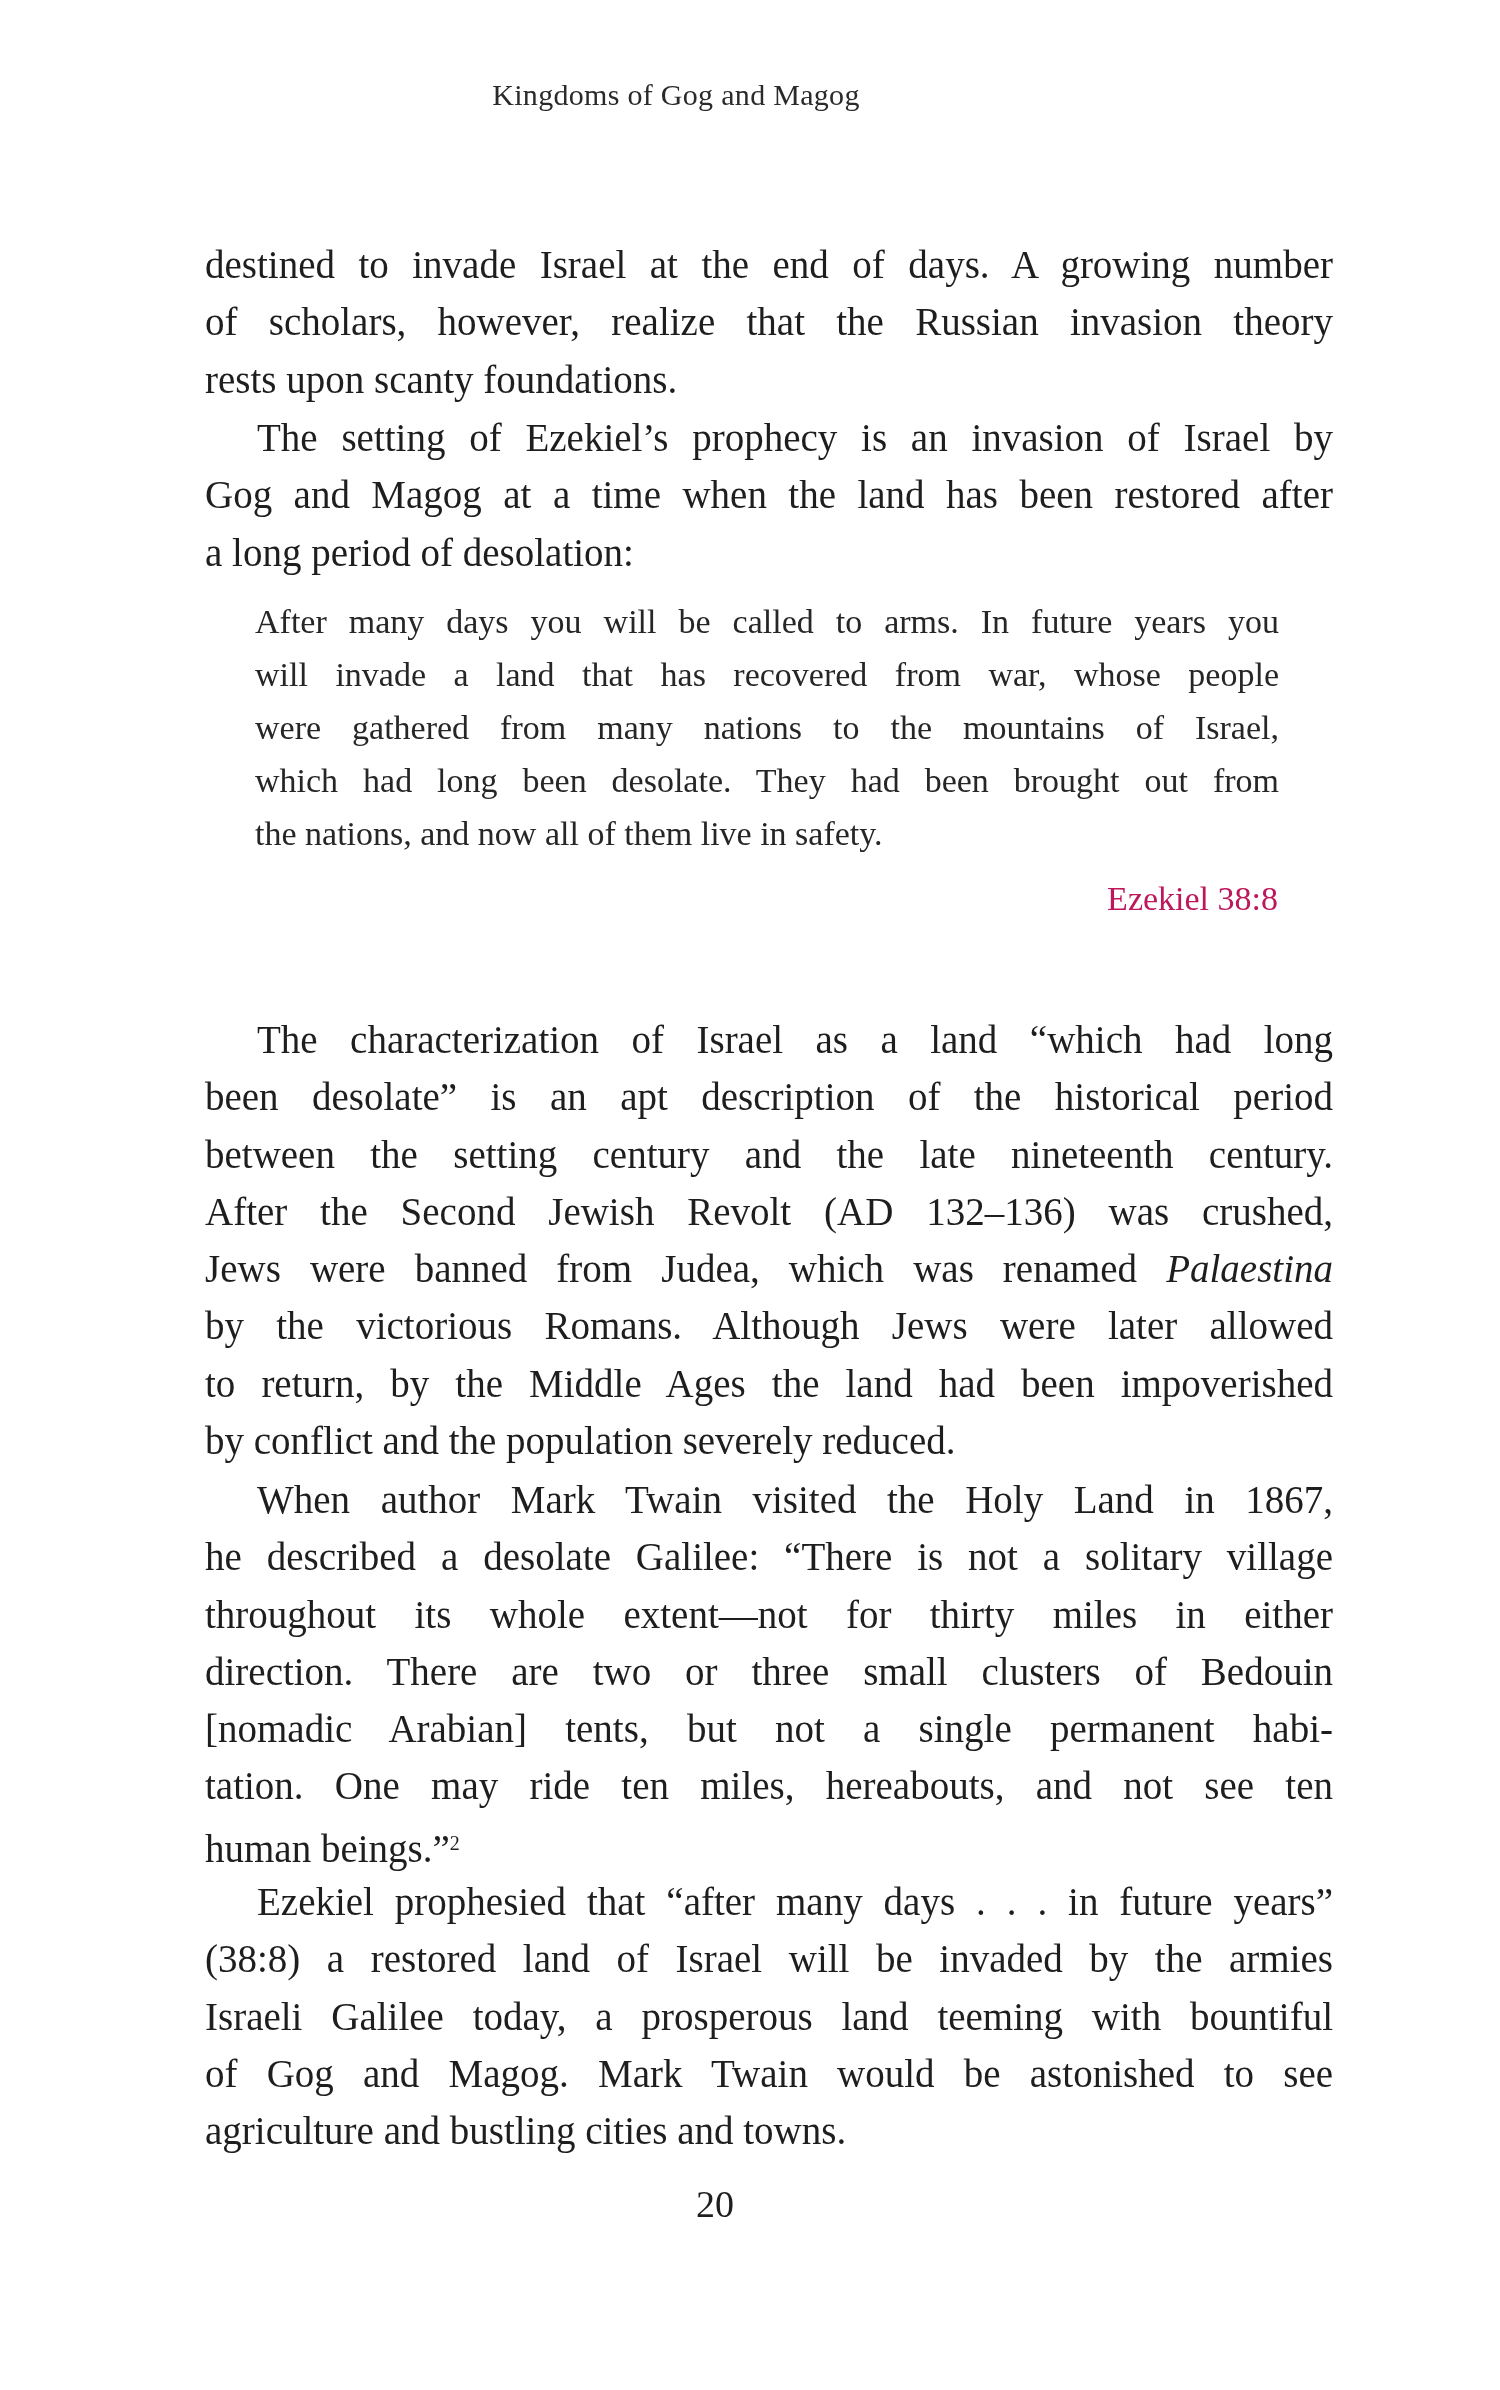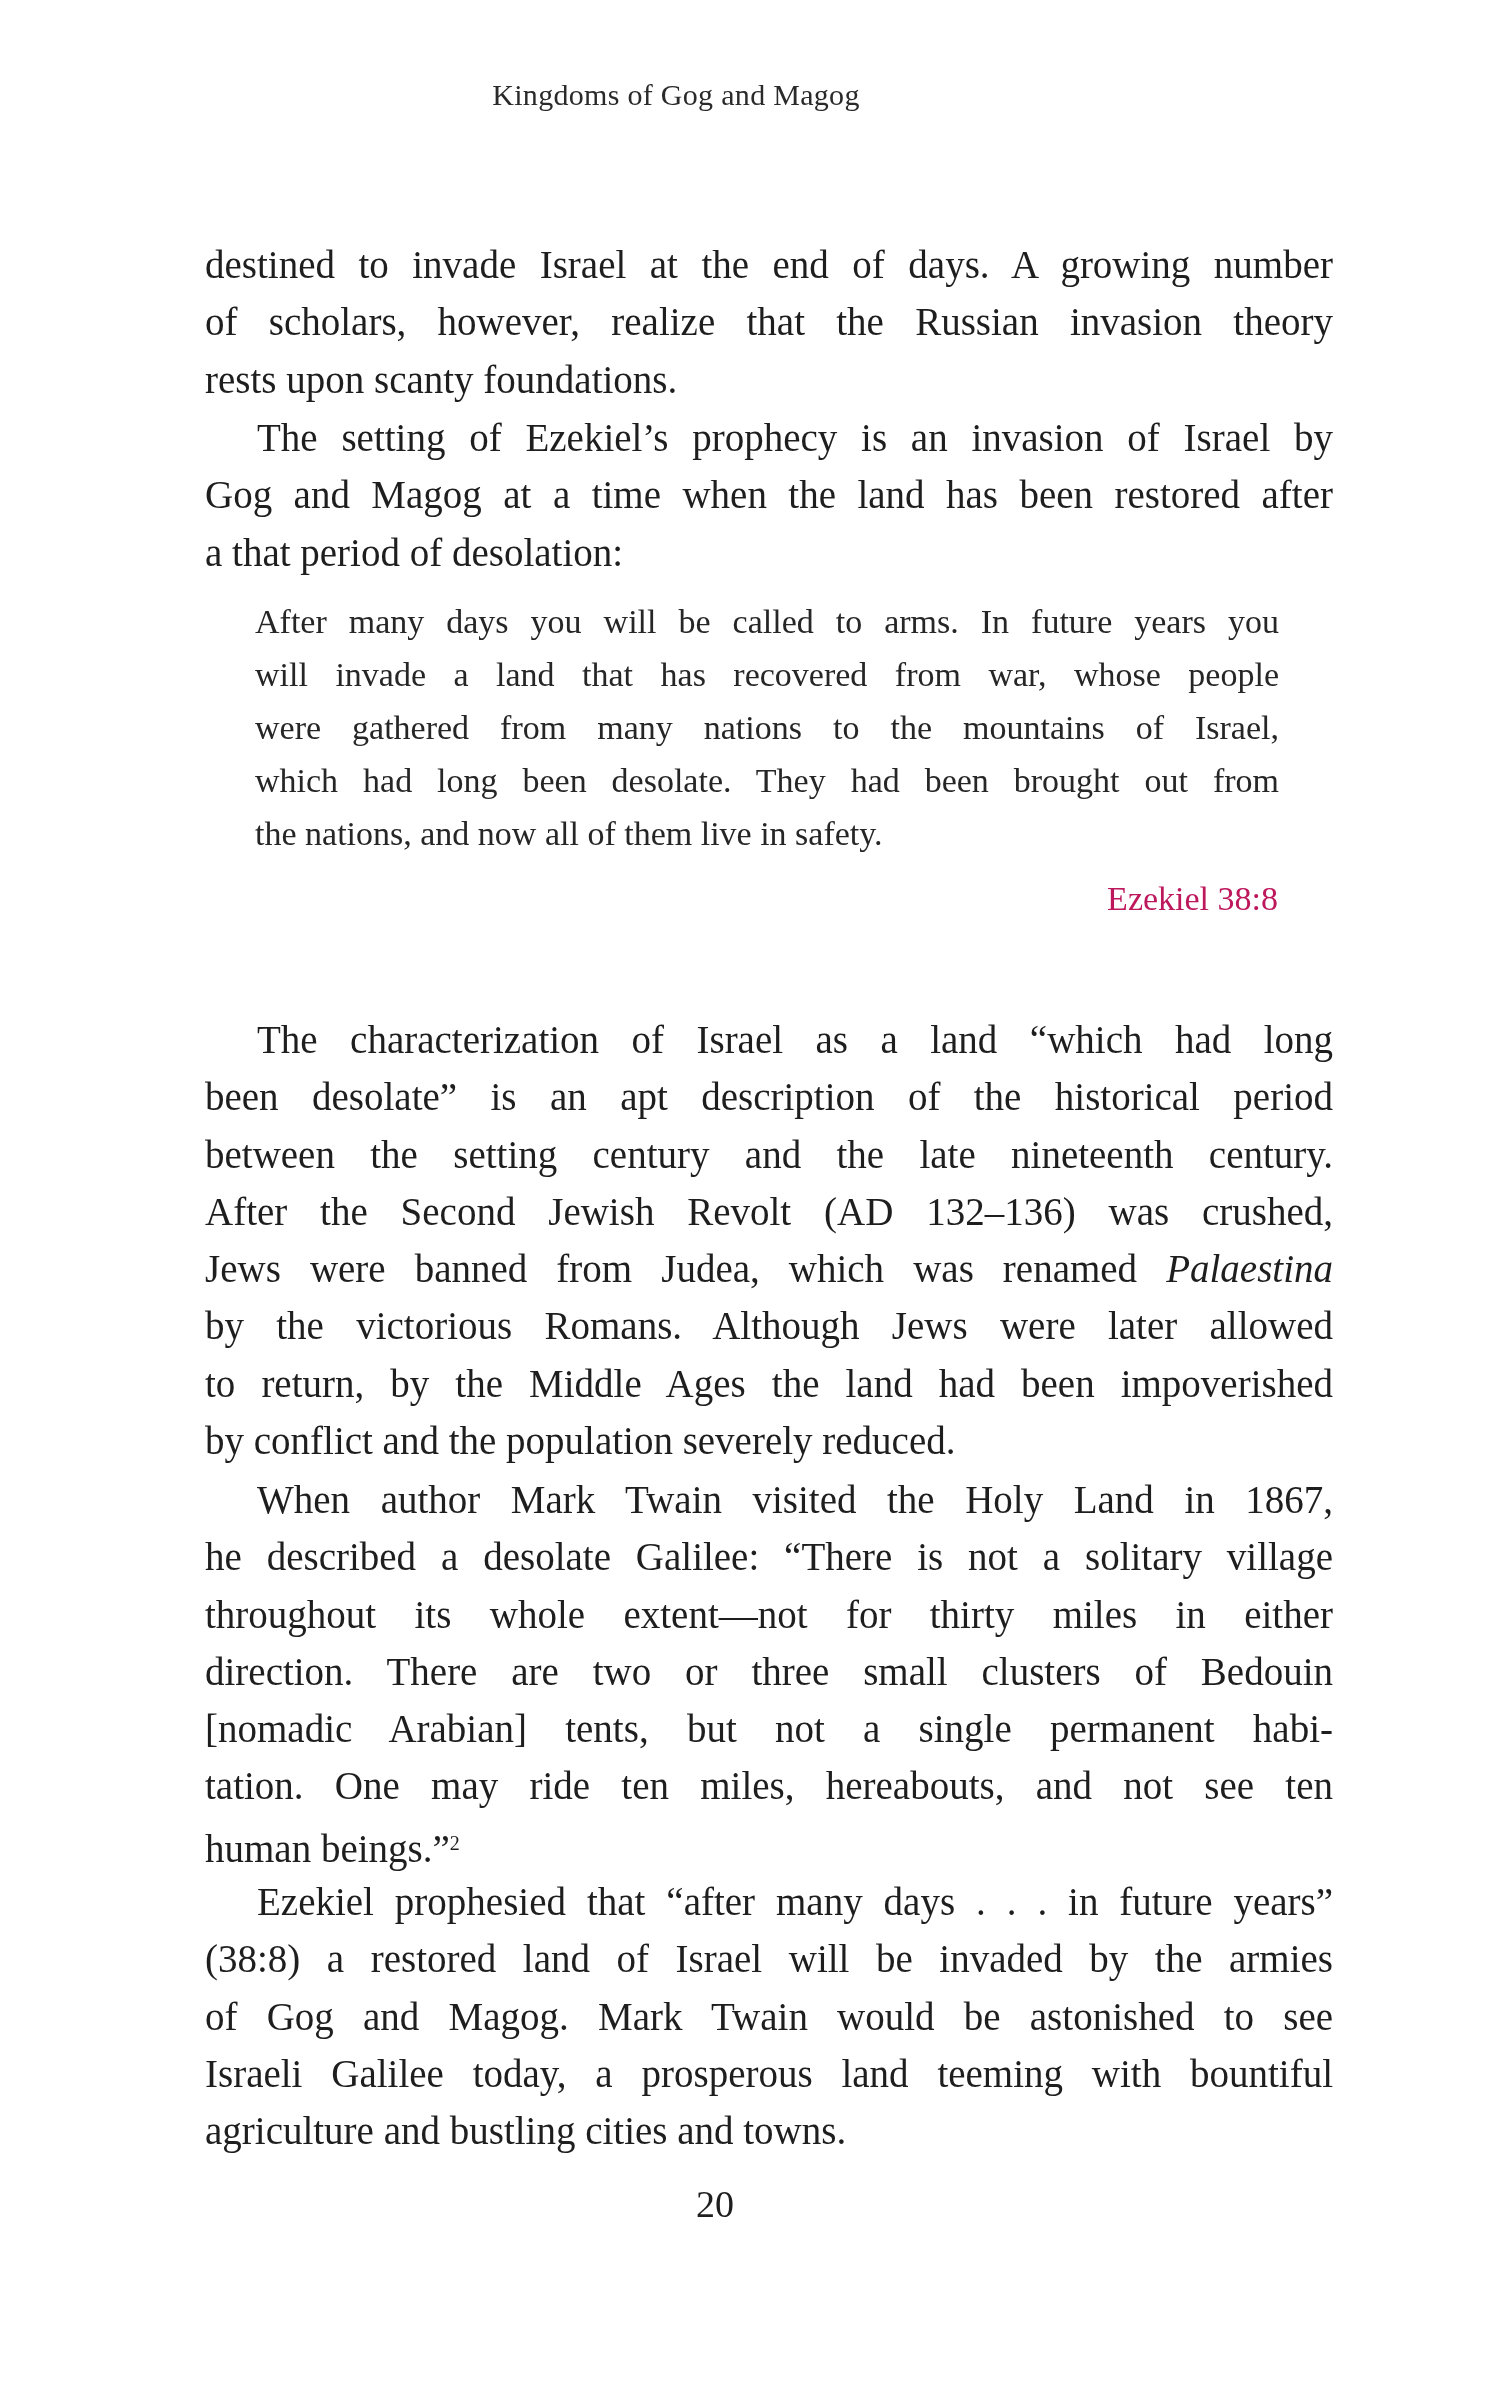--- a/index.html
+++ b/index.html
@@ -30,21 +30,21 @@
 
 <div class="body-text" id="p1">
   <span class="line">destined to invade Israel at the end of days. A growing number</span>
   <span class="line">of scholars, however, realize that the Russian invasion theory</span>
   <span class="line last">rests upon scanty foundations.</span>
 </div>
 
 <div class="body-text" id="p2">
   <span class="line" style="padding-left:52px">The setting of Ezekiel’s prophecy is an invasion of Israel by</span>
   <span class="line">Gog and Magog at a time when the land has been restored after</span>
-  <span class="line last">a that period of desolation:</span>
+  <span class="line last">a long period of desolation:</span>
 </div>
 
 <div class="blockquote">
   <span class="line">After many days you will be called to arms. In future years you</span>
   <span class="line">will invade a land that has recovered from war, whose people</span>
   <span class="line">were gathered from many nations to the mountains of Israel,</span>
   <span class="line">which had long been desolate. They had been brought out from</span>
   <span class="line last">the nations, and now all of them live in safety.</span>
 </div>
 <div class="citation">Ezekiel 38:8</div>
@@ -66,18 +66,18 @@
   <span class="line">throughout its whole extent—not for thirty miles in either</span>
   <span class="line">direction. There are two or three small clusters of Bedouin</span>
   <span class="line">[nomadic Arabian] tents, but not a single permanent habi-</span>
   <span class="line">tation. One may ride ten miles, hereabouts, and not see ten</span>
   <span class="line last"><span>human beings.”</span><sup class="fn">2</sup></span>
 </div>
 
 <div class="body-text" id="p5">
   <span class="line" style="padding-left:52px">Ezekiel prophesied that “after many days . . . in future years”</span>
   <span class="line">(38:8) a restored land of Israel will be invaded by the armies</span>
+  <span class="line">Israeli Galilee today, a prosperous land teeming with bountiful</span>
   <span class="line">of Gog and Magog. Mark Twain would be astonished to see</span>
-  <span class="line">Israeli Galilee today, a prosperous land teeming with bountiful</span>
   <span class="line last">agriculture and bustling cities and towns.</span>
 </div>
 
 <div class="page-number">20</div>
 
 </body></html>

